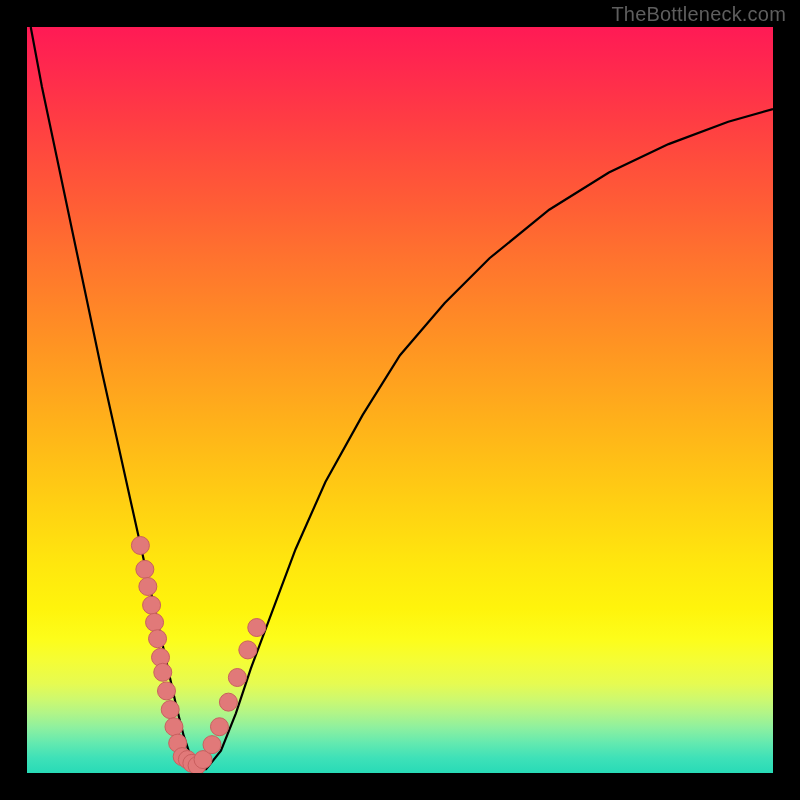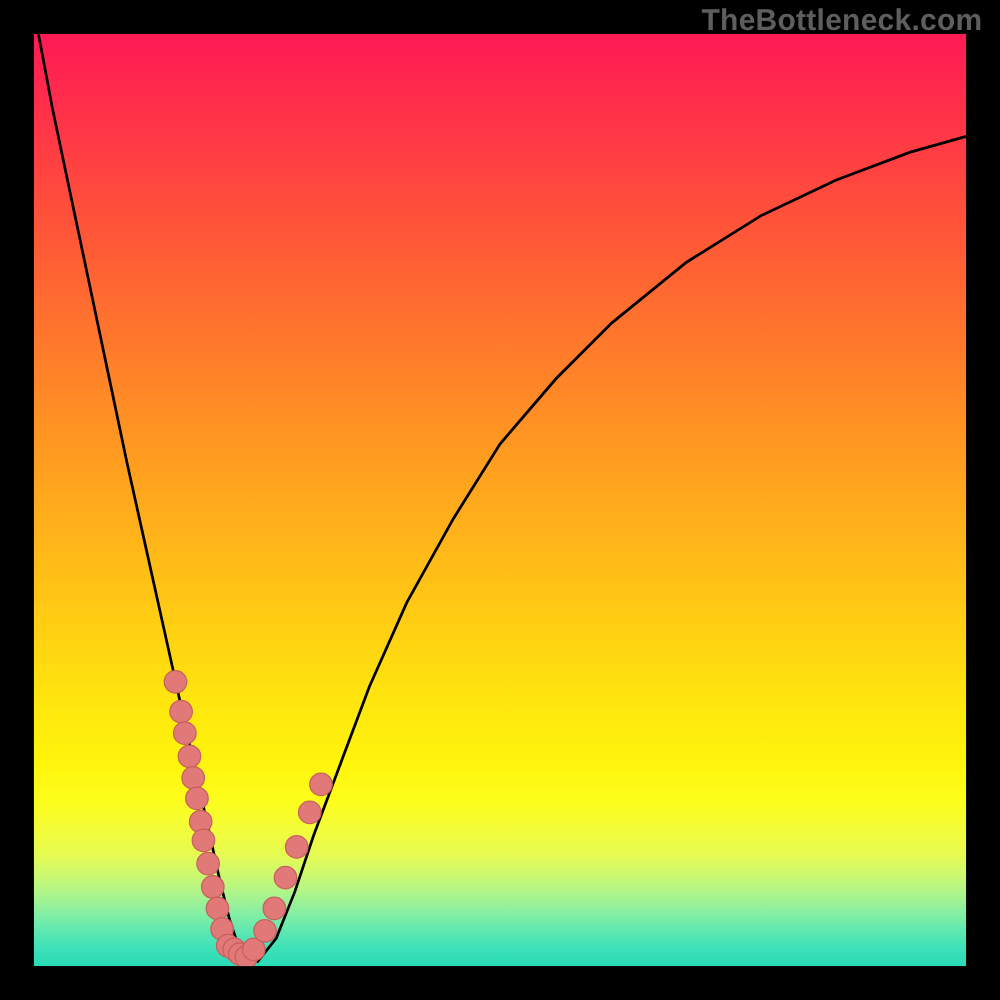--- a/index.html
+++ b/index.html
@@ -51,22 +51,22 @@
   }
   svg.plot {
     position: absolute;
     inset: 0;
   }
   .watermark {
     position: absolute;
     top: 3px;
     right: 14px;
     color: #5e5e5e;
-    font-size: 24px;
-    font-weight: 700;
+    font-size: 20px;
+    font-weight: 400;
     letter-spacing: 0.2px;
   }
 </style>
 </head>
 <body>
 
 <div class="frame">
   <div class="gradient"></div>
   <svg class="plot" viewBox="0 0 746 746" preserveAspectRatio="none">
     <path id="curve-path" fill="none" stroke="#000000" stroke-width="2.2" d="M3.73 0.00 L14.92 59.68 L29.84 130.55 L44.76 201.42 L59.68 272.29 L74.60 343.16 L89.52 410.30 L104.44 477.44 L111.90 511.01 L119.36 544.58 L126.82 578.15 L134.28 611.72 L141.74 645.29 L149.20 678.86 L156.66 708.70 L164.12 731.08 L171.58 742.27 L179.04 742.27 L193.96 723.62 L208.88 686.32 L223.80 641.56 L246.18 581.88 L268.56 522.20 L298.40 455.06 L335.70 387.92 L373.00 328.24 L417.76 276.02 L462.52 231.26 L522.20 182.77 L581.88 145.47 L641.56 117.12 L701.24 94.74 L746.00 82.06"></path>

